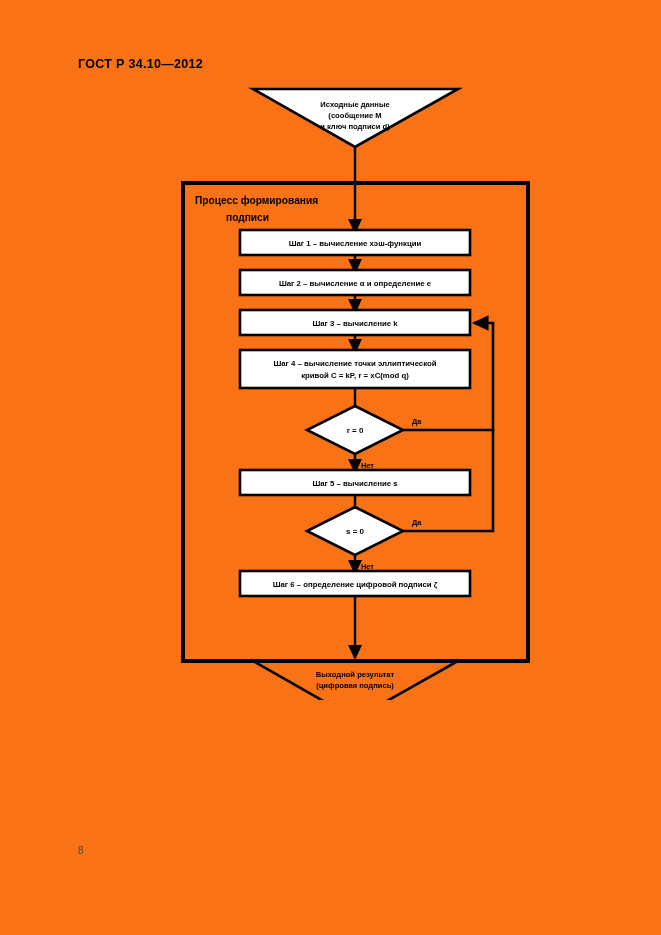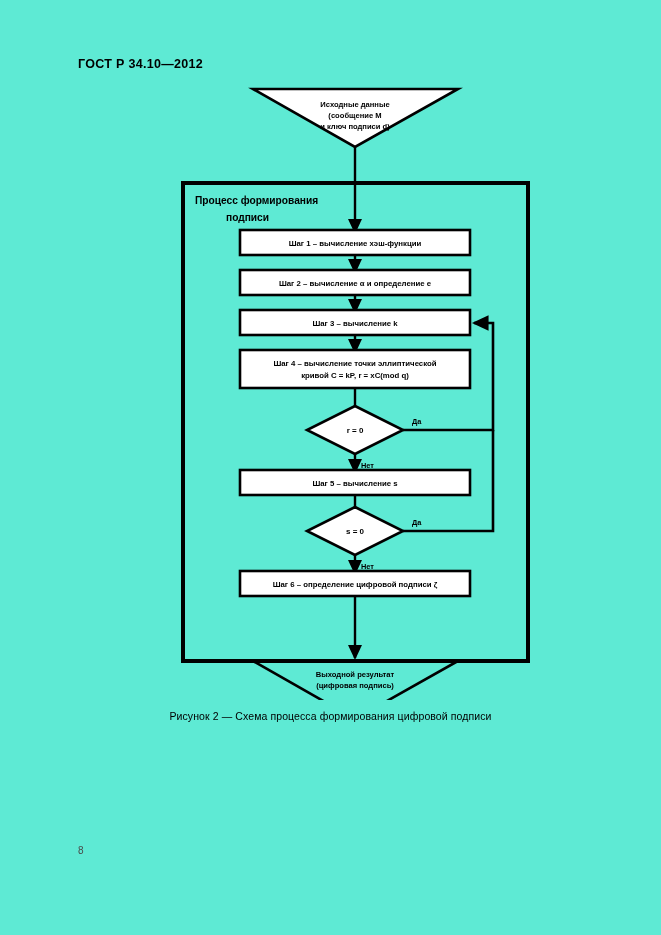--- a/index.html
+++ b/index.html
@@ -13,21 +13,21 @@
     position: relative;
     font-family: "Liberation Sans", sans-serif;
     color: #000000;
     overflow: hidden;
   }
   .page {
     position: absolute;
     left: 0; top: 0;
     width: 661px;
     height: 935px;
-    background: #5eead4;
+    background: #f97316;
   }
   .std-header {
     position: absolute;
     left: 78px;
     top: 57px;
     font-size: 12.5px;
     font-weight: bold;
     letter-spacing: 0.3px;
     white-space: nowrap;
   }
@@ -158,17 +158,16 @@
 
       <g>
         <polygon points="245,581 450,581 347,639" fill="none" stroke="#000000" stroke-width="2.6"></polygon>
         <text class="flow-text t-small" x="347" y="597" text-anchor="middle">Выходной результат</text>
         <text class="flow-text t-small" x="347" y="608" text-anchor="middle">(цифровая подпись)</text>
       </g>
 
     </svg>
   </div>
 
-  <div class="figure-caption">Рисунок 2 — Схема процесса формирования цифровой подписи</div>
 
   <div class="page-number">8</div>
 
 </div>
 
 </body></html>

